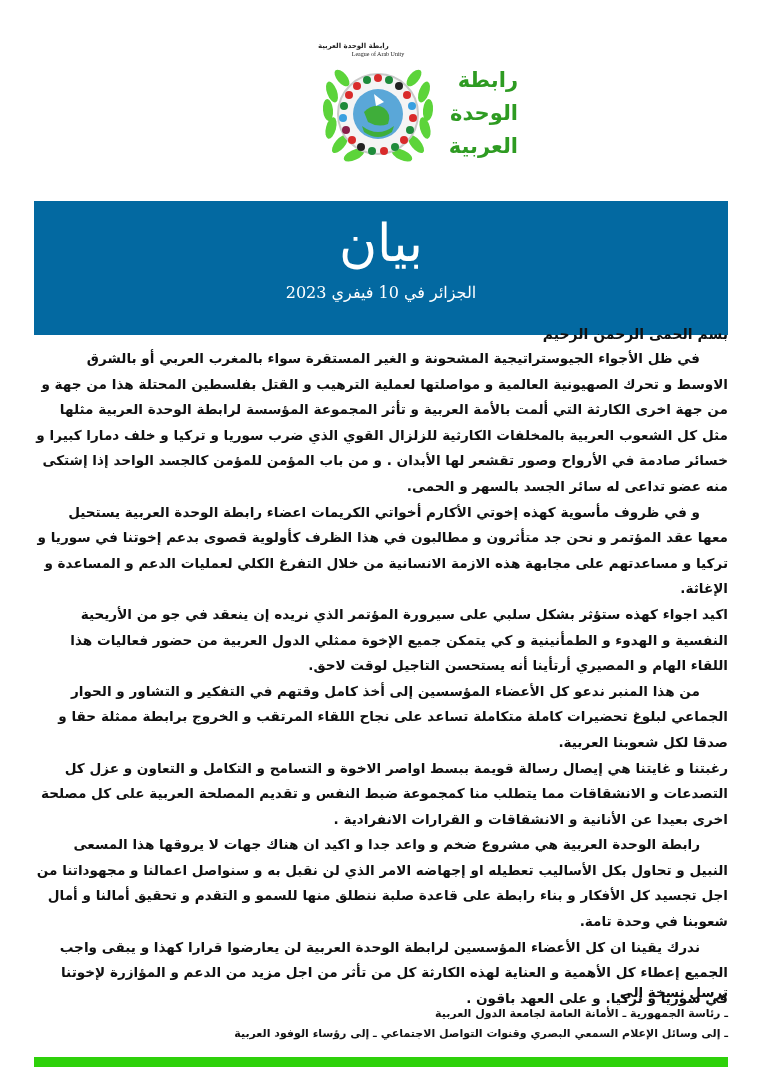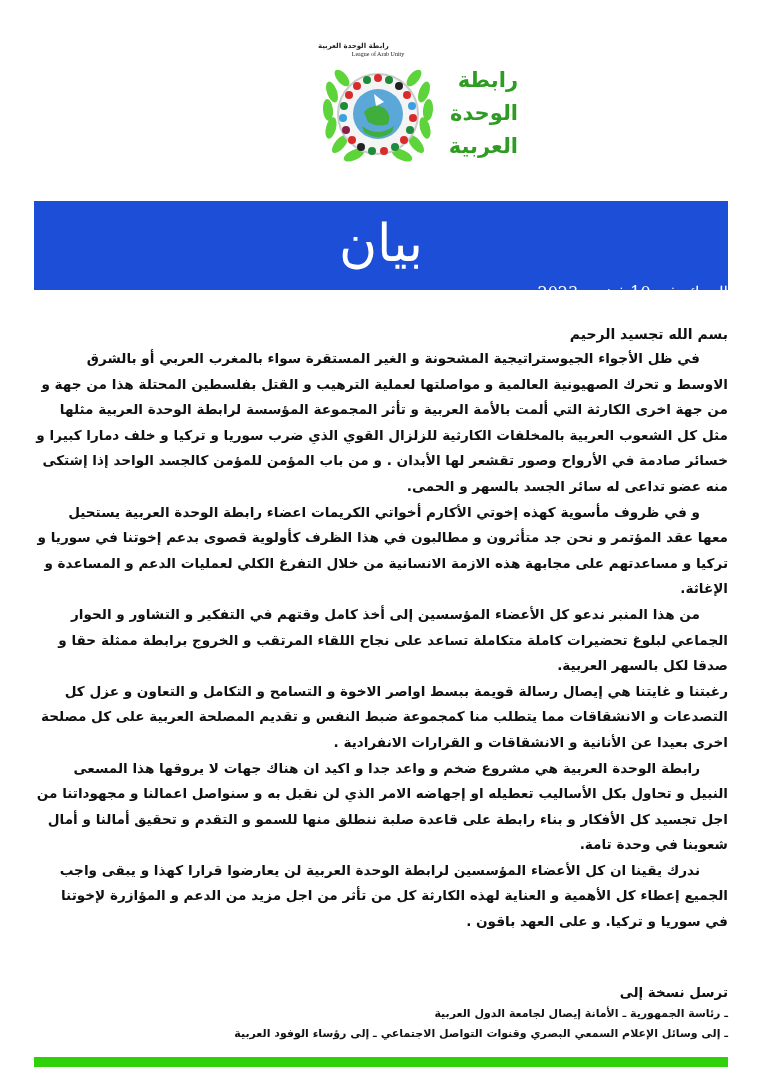--- a/index.html
+++ b/index.html
@@ -17,29 +17,29 @@
     .logo-caption-en {
       position: absolute; left: 0; right: 0; top: 9px; text-align: center;
       font-family: "Liberation Serif", serif; font-size: 6px; color: #222;
     }
     .org-name {
       position: absolute; left: 448px; top: 64px; width: 70px;
       direction: rtl; text-align: right; color: #2e9b22;
       font-family: "DejaVu Sans", sans-serif; font-weight: bold; font-size: 21px; line-height: 33px;
     }
     .banner {
-      position: absolute; left: 34px; top: 201px; width: 694px; height: 89px;
-      background: #1d4ed8;
+      position: absolute; left: 34px; top: 201px; width: 694px; height: 134px;
+      background: #0369a1;
     }
     .banner-title {
       position: absolute; left: 0; right: 0; top: 2px; text-align: center;
       color: #fff; font-family: "DejaVu Serif", serif; font-size: 52px; line-height: 80px; direction: rtl;
     }
     .banner-date {
-      position: absolute; left: 0; right: 0; top: 82px; 
+      position: absolute; left: 0; right: 0; top: 82px; text-align: center;
       color: #fff; font-family: "DejaVu Serif", serif; font-size: 16px; direction: rtl;
     }
     .body-text {
       position: absolute; left: 34px; top: 322px; width: 694px;
       direction: rtl; text-align: right;
       font-family: "DejaVu Sans", sans-serif; font-weight: bold; font-size: 13.6px; line-height: 25.6px;
     }
     .body-text p { margin: 0; }
     .body-text .indent { text-indent: 28px; }
     .basmala { font-size: 14px; line-height: 24px; }
@@ -113,31 +113,32 @@
   <div>الوحدة</div>
   <div>العربية</div>
 </div>
 
 <div class="banner">
   <div class="banner-title">بيان</div>
   <div class="banner-date">الجزائر في 10 فيفري 2023</div>
 </div>
 
 <div class="body-text">
-  <p class="basmala">بسم الله تجسيد الرحيم</p>
+  <p class="basmala">بسم الحمى الرحمن الرحيم</p>
   <p class="indent">في ظل الأجواء الجيوستراتيجية المشحونة و الغير المستقرة سواء بالمغرب العربي أو بالشرق الاوسط و تحرك الصهيونية العالمية و مواصلتها لعملية الترهيب و القتل بفلسطين المحتلة هذا من جهة و من جهة اخرى الكارثة التي ألمت بالأمة العربية و تأثر المجموعة المؤسسة لرابطة الوحدة العربية مثلها مثل كل الشعوب العربية بالمخلفات الكارثية للزلزال القوي الذي ضرب سوريا و تركيا و خلف دمارا كبيرا و خسائر صادمة في الأرواح وصور تقشعر لها الأبدان . و من باب المؤمن للمؤمن كالجسد الواحد إذا إشتكى منه عضو تداعى له سائر الجسد بالسهر و الحمى.</p>
   <p class="indent">و في ظروف مأسوية كهذه إخوتي الأكارم أخواتي الكريمات اعضاء رابطة الوحدة العربية يستحيل معها عقد المؤتمر و نحن جد متأثرون و مطالبون في هذا الظرف كأولوية قصوى بدعم إخوتنا في سوريا و تركيا و مساعدتهم على مجابهة هذه الازمة الانسانية من خلال التفرغ الكلي لعمليات الدعم و المساعدة و الإغاثة.</p>
-  <p class="indent">من هذا المنبر ندعو كل الأعضاء المؤسسين إلى أخذ كامل وقتهم في التفكير و التشاور و الحوار الجماعي لبلوغ تحضيرات كاملة متكاملة تساعد على نجاح اللقاء المرتقب و الخروج برابطة ممثلة حقا و صدقا لكل بالسهر العربية.</p>
+  <p>اكيد اجواء كهذه ستؤثر بشكل سلبي على سيرورة المؤتمر الذي نريده إن ينعقد في جو من الأريحية النفسية و الهدوء و الطمأنينية و كي يتمكن جميع الإخوة ممثلي الدول العربية من حضور فعاليات هذا اللقاء الهام و المصيري أرتأينا أنه يستحسن التاجيل لوقت لاحق.</p>
+  <p class="indent">من هذا المنبر ندعو كل الأعضاء المؤسسين إلى أخذ كامل وقتهم في التفكير و التشاور و الحوار الجماعي لبلوغ تحضيرات كاملة متكاملة تساعد على نجاح اللقاء المرتقب و الخروج برابطة ممثلة حقا و صدقا لكل شعوبنا العربية.</p>
   <p>رغبتنا و غايتنا هي إيصال رسالة قويمة ببسط اواصر الاخوة و التسامح و التكامل و التعاون و عزل كل التصدعات و الانشقاقات مما يتطلب منا كمجموعة ضبط النفس و تقديم المصلحة العربية على كل مصلحة اخرى بعيدا عن الأنانية و الانشقاقات و القرارات الانفرادية .</p>
   <p class="indent">رابطة الوحدة العربية هي مشروع ضخم و واعد جدا و اكيد ان هناك جهات لا يروقها هذا المسعى النبيل و تحاول بكل الأساليب تعطيله او إجهاضه الامر الذي لن نقبل به و سنواصل اعمالنا و مجهوداتنا من اجل تجسيد كل الأفكار و بناء رابطة على قاعدة صلبة ننطلق منها للسمو و التقدم و تحقيق أمالنا و أمال شعوبنا في وحدة تامة.</p>
   <p class="indent">ندرك يقينا ان كل الأعضاء المؤسسين لرابطة الوحدة العربية لن يعارضوا قرارا كهذا و يبقى واجب الجميع إعطاء كل الأهمية و العناية لهذه الكارثة كل من تأثر من اجل مزيد من الدعم و المؤازرة لإخوتنا في سوريا و تركيا. و على العهد باقون .</p>
 </div>
 
 <div class="signature">
 </div>
 
 <div class="cc-block">
   <div class="cc-title">ترسل نسخة إلى</div>
-  <div class="cc-item">ـ رئاسة الجمهورية ـ الأمانة إيصال لجامعة الدول العربية</div>
+  <div class="cc-item">ـ رئاسة الجمهورية ـ الأمانة العامة لجامعة الدول العربية</div>
   <div class="cc-item">ـ إلى وسائل الإعلام السمعي البصري وقنوات التواصل الاجتماعي ـ إلى رؤساء الوفود العربية</div>
 </div>
 
 <div class="bottom-bar"></div>
 
 </body></html>

